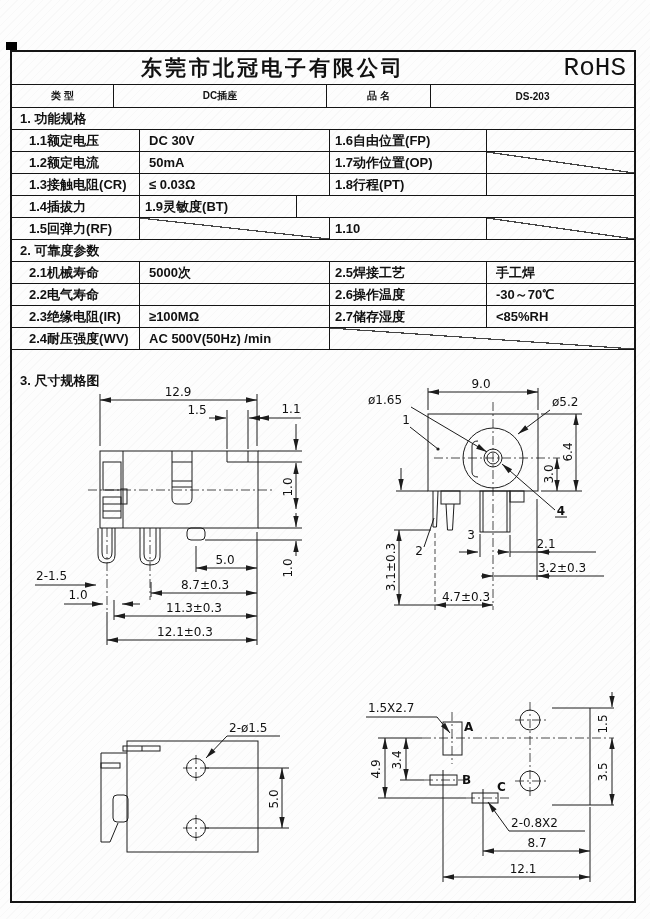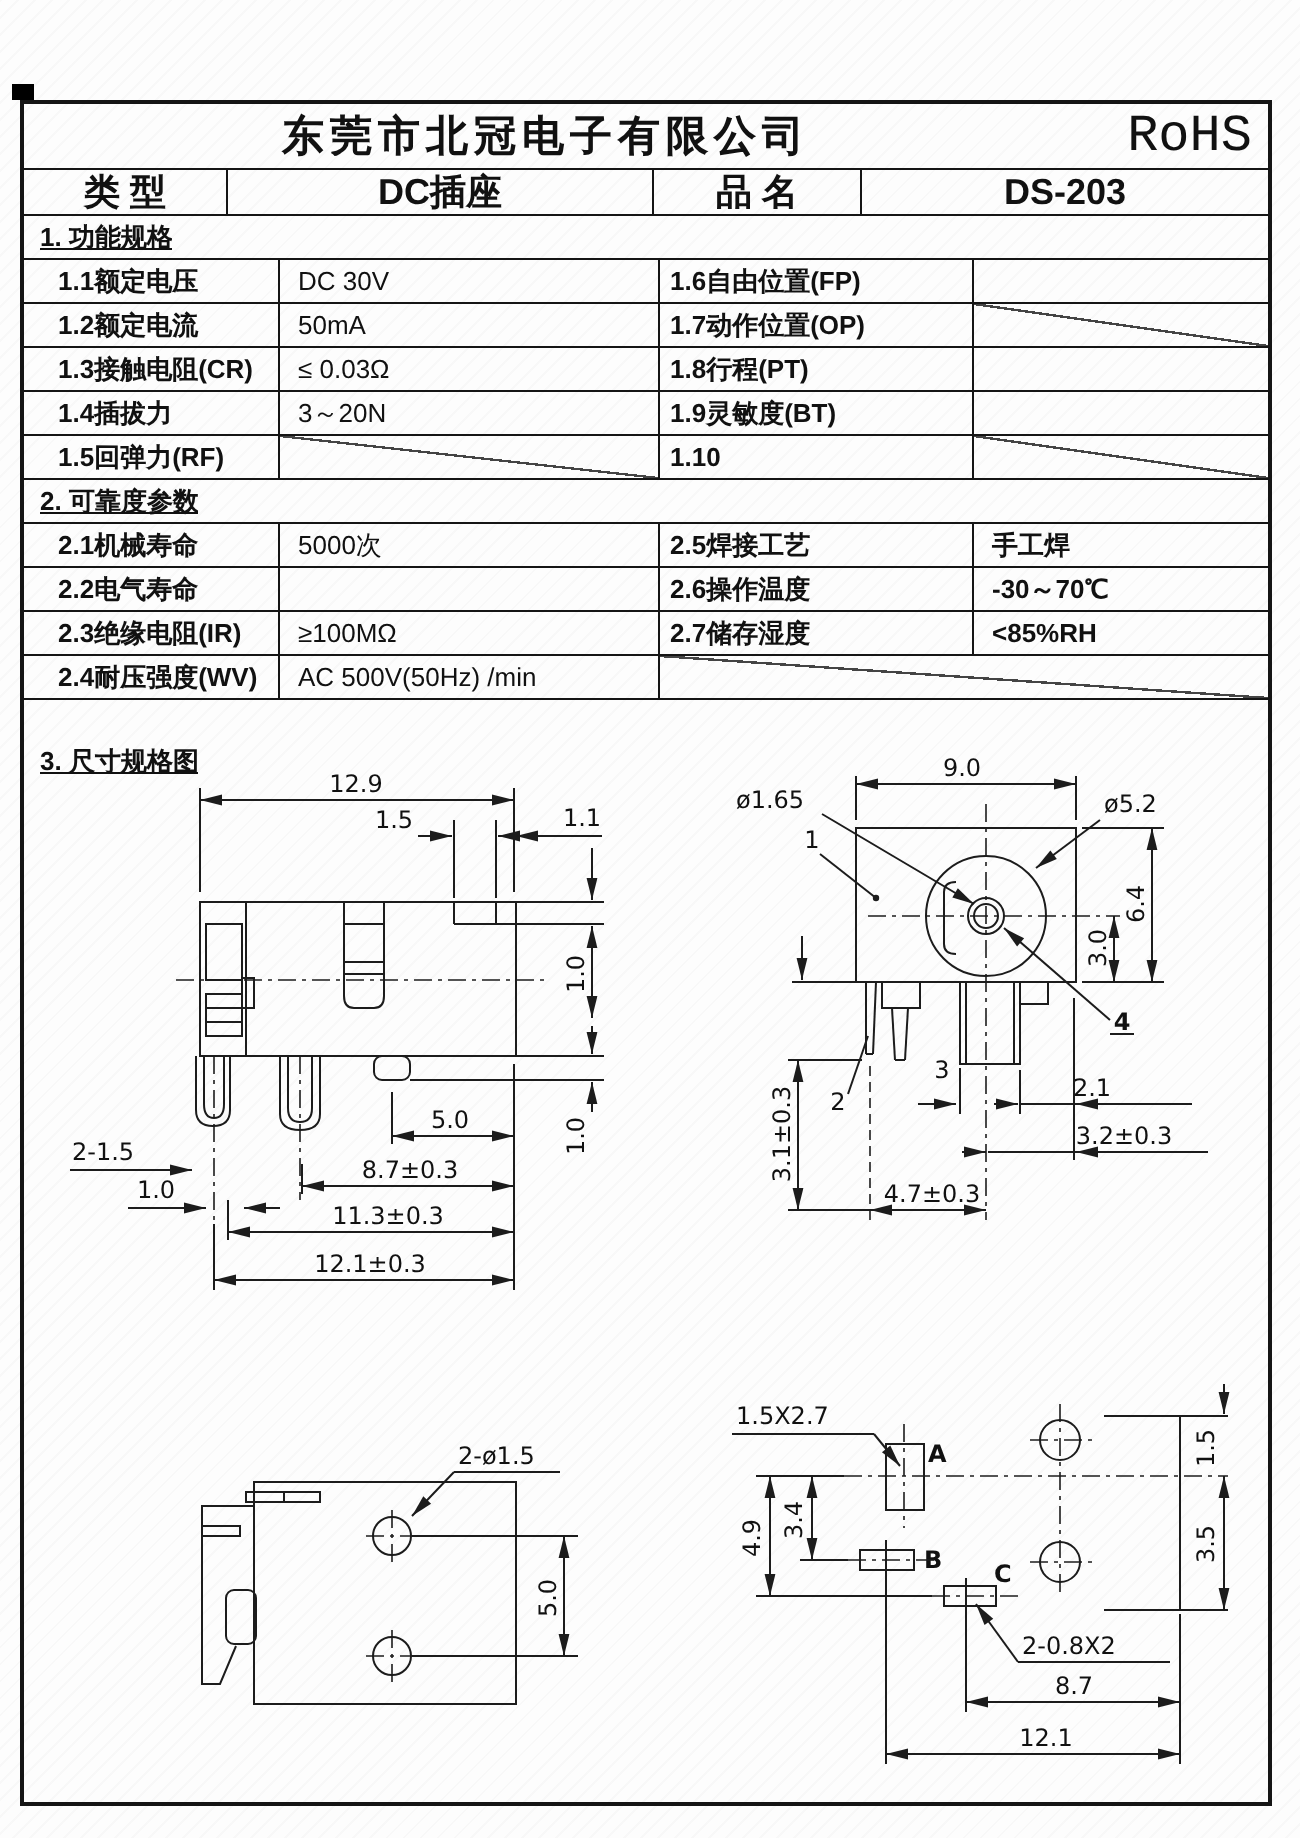--- a/index.html
+++ b/index.html
@@ -9,28 +9,28 @@
   .scan-mark{position:absolute;left:6px;top:42px;width:11px;height:8px;background:#000;}
   .sheet{position:absolute;left:10px;top:50px;width:626px;height:853px;border:2px solid #151515;box-sizing:border-box;}
   .row{display:flex;border-bottom:1px solid #151515;box-sizing:border-box;align-items:stretch;}
   .cell{box-sizing:border-box;display:flex;align-items:center;overflow:hidden;white-space:nowrap;}
   .br{border-right:1px solid #151515;}
   .title-row{position:relative;height:33px;border-bottom:1px solid #151515;box-sizing:border-box;}
   .company{position:absolute;left:0;right:0;top:0;bottom:0;display:flex;align-items:center;justify-content:center;
     padding-right:100px;font-family:"Liberation Serif",serif;font-weight:bold;font-size:21px;letter-spacing:3px;}
   .rohs{position:absolute;right:8px;top:0;bottom:0;display:flex;align-items:center;
     font-family:Liberation Mono, monospace;font-size:26px;}
-  .type-row{height:23px;font-weight:bold;font-size:18px;}
+  .type-row{height:23px;font-weight:bold;font-size:10px;}
   .type-row .cell{justify-content:center;}
   .c-t1{width:102px}.c-t2{width:213px}.c-t3{width:104px}.c-t4{flex:1}
-  .sec-row{height:22px;font-weight:bold;font-size:13px;text-decoration:underline;}
+  .sec-row{height:22px;font-weight:bold;font-size:13px;}
   .sec-row .cell{padding-left:8px;}
   .data-row{height:22px;font-size:13px;}
   .c1{width:128px;padding-left:17px;font-weight:bold;}
-  .c2{width:190px;padding-left:9px;font-weight:normal;}
+  .c2{width:190px;padding-left:9px;font-weight:bold;}
   .c3{width:157px;padding-left:5px;font-weight:bold;}
   .c4{flex:1;padding-left:9px;font-weight:bold;}
   .diag{background-image:linear-gradient(to top right,transparent calc(50% - 0.6px),#444 calc(50% - 0.6px),#444 calc(50% + 0.6px),transparent calc(50% + 0.6px));}
   .nob{border-bottom:none;margin-top:20px;}
   svg.draw{position:absolute;left:0;top:0;}
   .ln{stroke:#1c1c1c;stroke-width:1;fill:none;}
   .cld{stroke:#1c1c1c;stroke-width:0.8;fill:none;stroke-dasharray:9 3 2 3;}
   .dsh{stroke:#1c1c1c;stroke-width:0.8;fill:none;stroke-dasharray:5 3;}
   .dtx{font:12px "DejaVu Sans",sans-serif;fill:#111;}
   .dtb{font:bold 12px "DejaVu Sans",sans-serif;fill:#111;}
@@ -73,21 +73,20 @@
       <div class="cell c4 diag"></div>
     </div>
     <div class="row data-row">
       <div class="cell br c1">1.3接触电阻(CR)</div>
       <div class="cell br c2">≤ 0.03Ω</div>
       <div class="cell br c3">1.8行程(PT)</div>
       <div class="cell c4"></div>
     </div>
     <div class="row data-row">
       <div class="cell br c1">1.4插拔力</div>
-      <div class="cell br c2">3～20N</div>
       <div class="cell br c3">1.9灵敏度(BT)</div>
       <div class="cell c4"></div>
     </div>
     <div class="row data-row">
       <div class="cell br c1">1.5回弹力(RF)</div>
       <div class="cell br c2 diag"></div>
       <div class="cell br c3">1.10</div>
       <div class="cell c4 diag"></div>
     </div>
 

